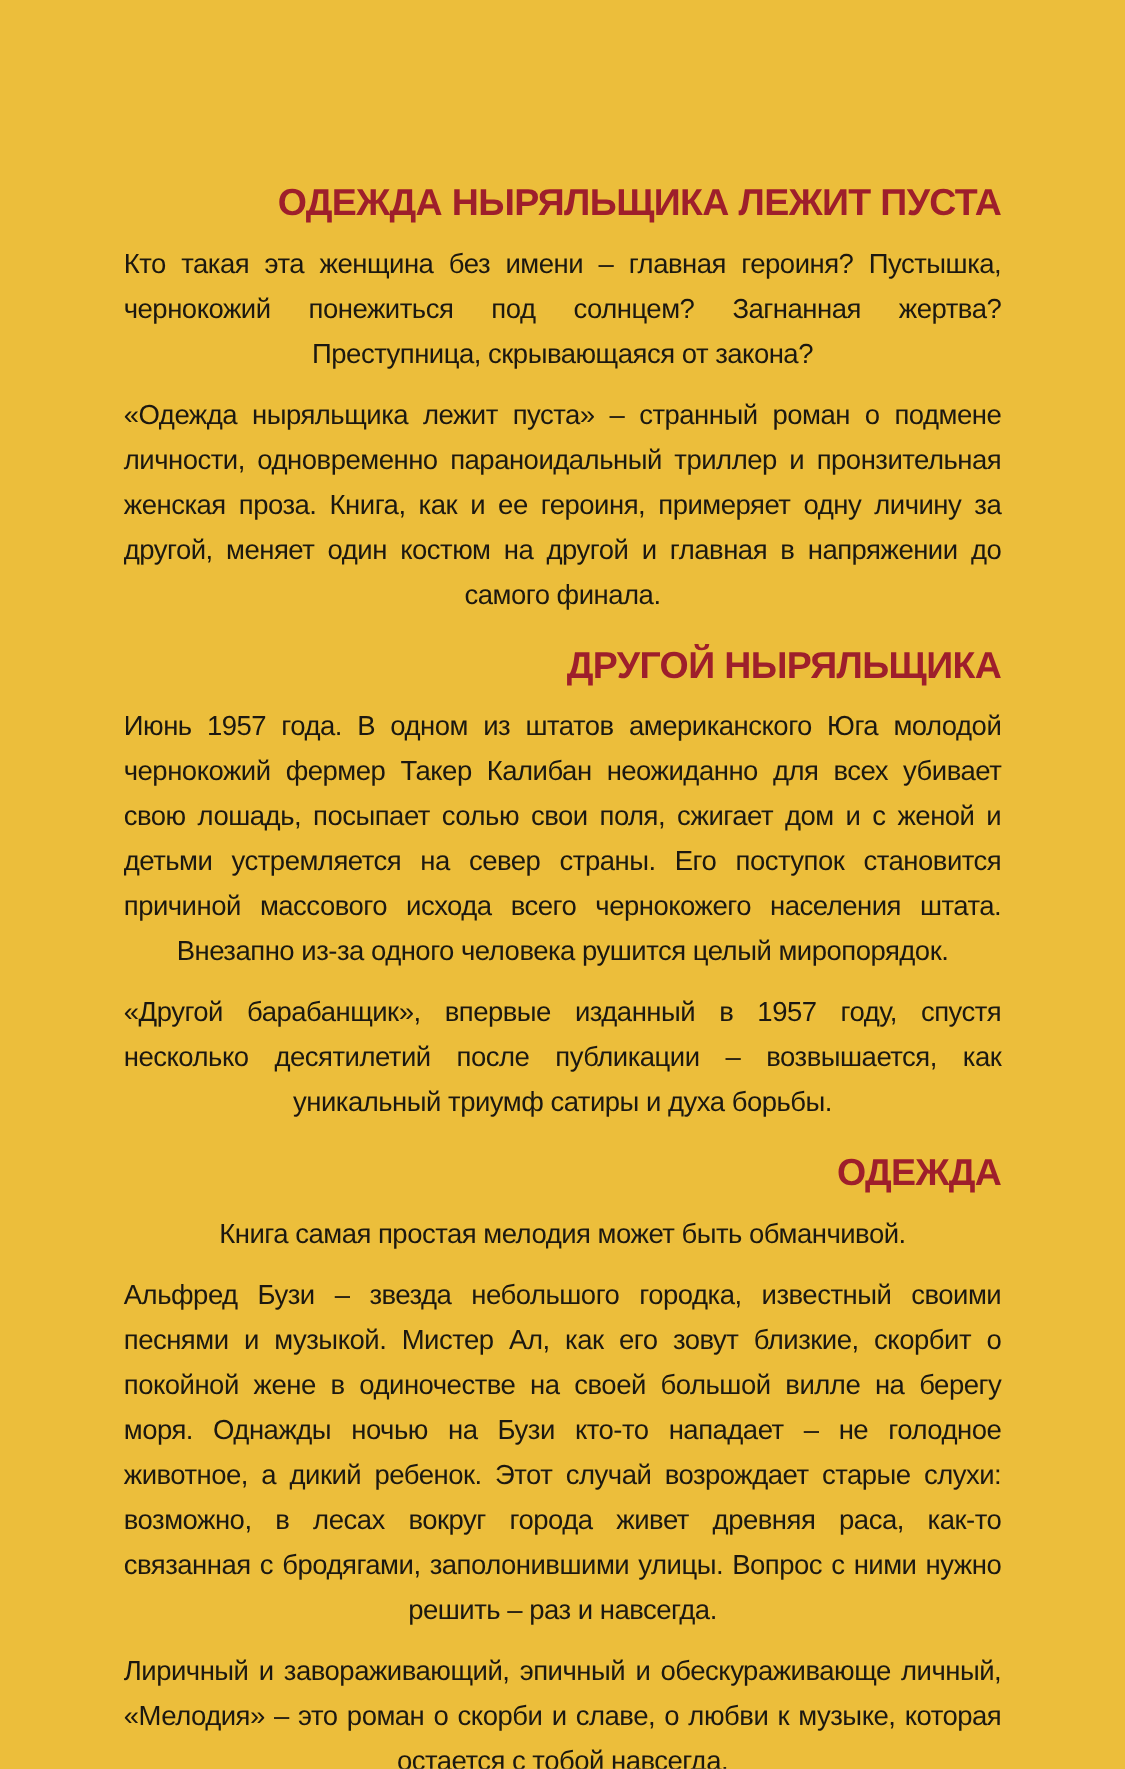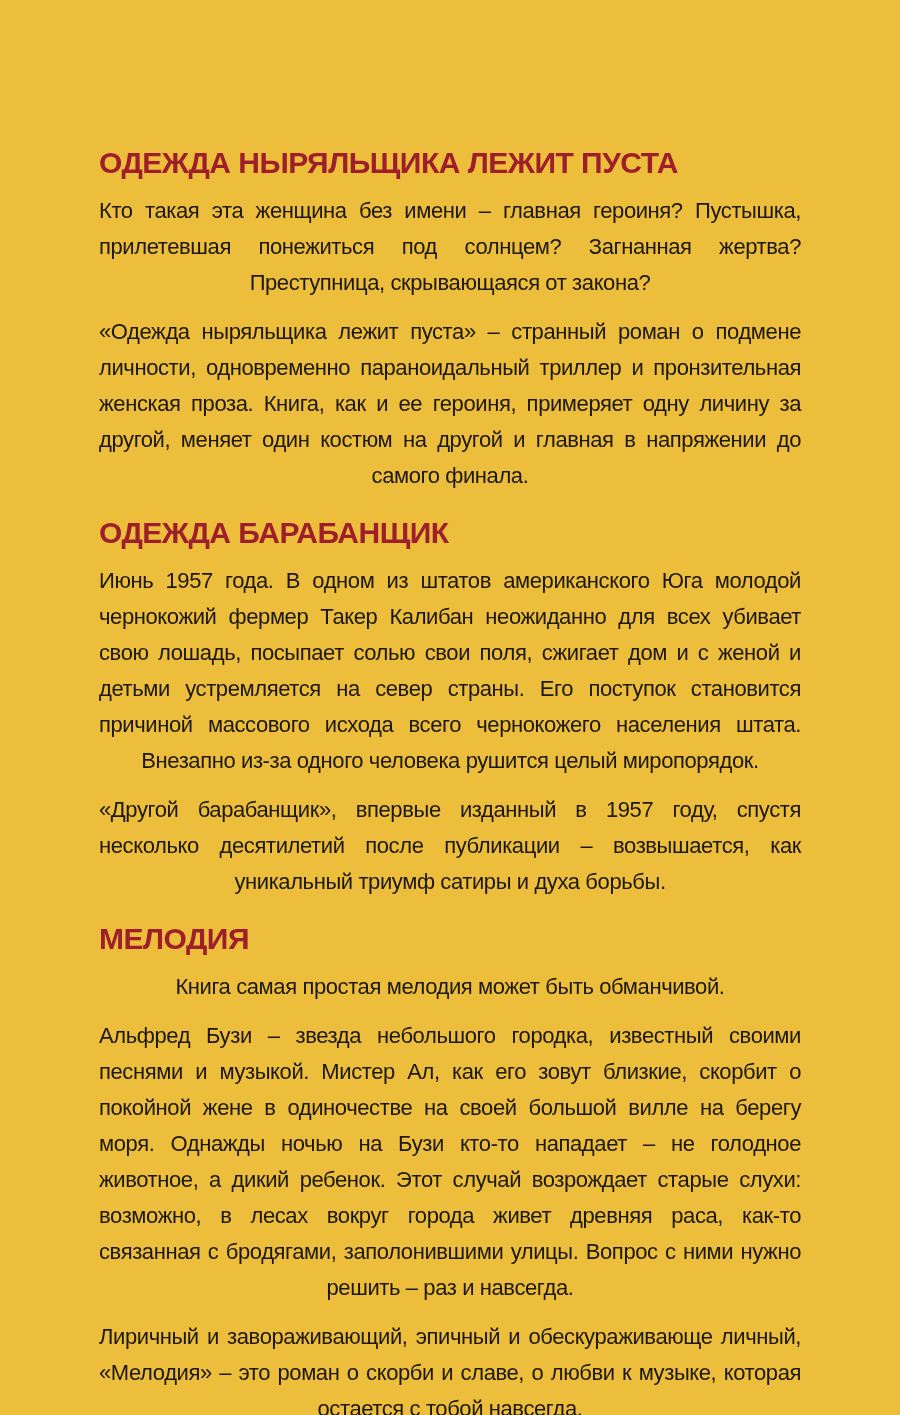--- a/index.html
+++ b/index.html
@@ -17,21 +17,21 @@
   .page {
     width: 702px;
     margin: 0 auto;
     padding-top: 146px;
     box-sizing: border-box;
   }
   .section-title {
     font-size: 30px;
     font-weight: bold;
     color: #9E1F2B;
-    text-align: left;
+    text-align: right;
     letter-spacing: -0.5px;
     line-height: 34px;
     margin: 22px 0 8px 0;
   }
   .section:first-child .section-title {
     margin-top: 0;
   }
   .paragraph {
     font-size: 22px;
     line-height: 36px;
@@ -41,30 +41,30 @@
     margin: 13px 0;
   }
 </style>
 </head>
 <body>
 
 <div class="page">
 
   <div class="section">
     <h2 class="section-title">ОДЕЖДА НЫРЯЛЬЩИКА ЛЕЖИТ ПУСТА</h2>
-    <p class="paragraph">Кто такая эта женщина без имени – главная героиня? Пустышка, прилетевшая понежиться под солнцем? Загнанная жертва? Преступница, скрывающаяся от закона?</p>
+    <p class="paragraph">Кто такая эта женщина без имени – главная героиня? Пустышка, чернокожий понежиться под солнцем? Загнанная жертва? Преступница, скрывающаяся от закона?</p>
     <p class="paragraph">«Одежда ныряльщика лежит пуста» – странный роман о подмене личности, одновременно параноидальный триллер и пронзительная женская проза. Книга, как и ее героиня, примеряет одну личину за другой, меняет один костюм на другой и главная в напряжении до самого финала.</p>
   </div>
 
   <div class="section">
-    <h2 class="section-title">ОДЕЖДА БАРАБАНЩИК</h2>
+    <h2 class="section-title">ДРУГОЙ НЫРЯЛЬЩИКА</h2>
     <p class="paragraph">Июнь 1957 года. В одном из штатов американского Юга молодой чернокожий фермер Такер Калибан неожиданно для всех убивает свою лошадь, посыпает солью свои поля, сжигает дом и с женой и детьми устремляется на север страны. Его поступок становится причиной массового исхода всего чернокожего населения штата. Внезапно из-за одного человека рушится целый миропорядок.</p>
     <p class="paragraph">«Другой барабанщик», впервые изданный в 1957 году, спустя несколько десятилетий после публикации – возвышается, как уникальный триумф сатиры и духа борьбы.</p>
   </div>
 
   <div class="section">
-    <h2 class="section-title">МЕЛОДИЯ</h2>
+    <h2 class="section-title">ОДЕЖДА</h2>
     <p class="paragraph">Книга самая простая мелодия может быть обманчивой.</p>
     <p class="paragraph">Альфред Бузи – звезда небольшого городка, известный своими песнями и музыкой. Мистер Ал, как его зовут близкие, скорбит о покойной жене в одиночестве на своей большой вилле на берегу моря. Однажды ночью на Бузи кто-то нападает – не голодное животное, а дикий ребенок. Этот случай возрождает старые слухи: возможно, в лесах вокруг города живет древняя раса, как-то связанная с бродягами, заполонившими улицы. Вопрос с ними нужно решить – раз и навсегда.</p>
     <p class="paragraph">Лиричный и завораживающий, эпичный и обескураживающе личный, «Мелодия» – это роман о скорби и славе, о любви к музыке, которая остается с тобой навсегда.</p>
   </div>
 
 </div>
 
 </body></html>

